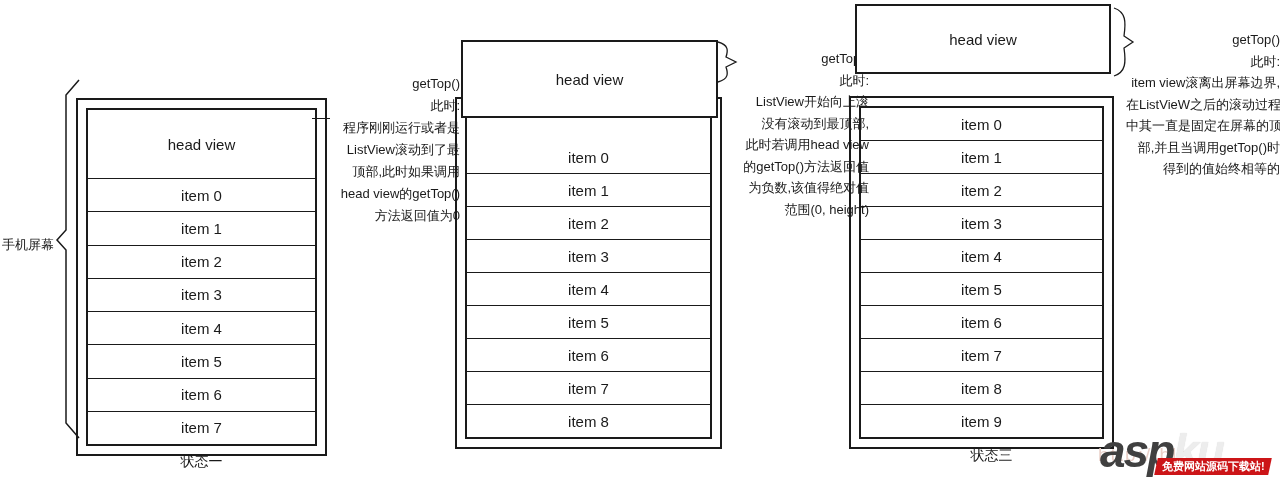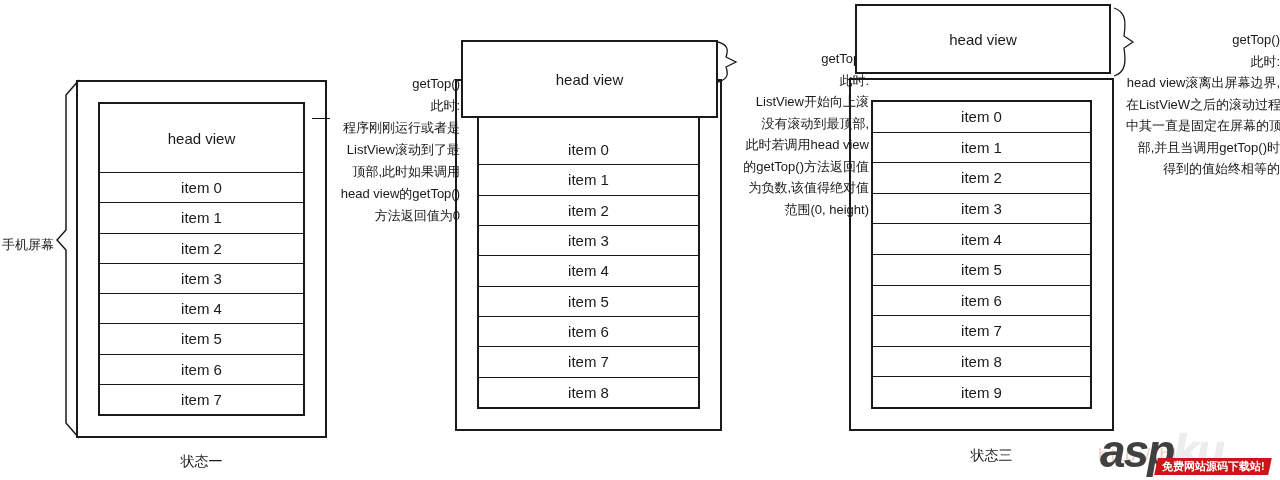--- a/index.html
+++ b/index.html
@@ -11,23 +11,24 @@
     background: #ffffff;
     font-family: "Liberation Sans", "DejaVu Sans", sans-serif;
     color: #1a1a1a;
     overflow: hidden;
   }
 
   
   .screen {
     position: absolute;
     border: 2px solid #1a1a1a;
-    padding: 20px;
+    padding: 8px;
     background: #ffffff;
     z-index: 1;
+    margin-top: 18px;
   }
   .screen-inner {
     position: relative;
     width: 100%;
     height: 100%;
     border: 2px solid #1a1a1a;
     display: flex;
     flex-direction: column;
   }
   .head-row {
@@ -220,21 +221,21 @@
   </div>
 
   <svg class="pointer" style="left:1112px; top:6px;" width="24" height="72" viewBox="0 0 24 72">
     <path d="M2,2 C14,6 14,16 12,30 L21,36 L12,42 C14,56 14,66 2,70" fill="none" stroke="#1a1a1a" stroke-width="1.3"></path>
   </svg>
 
   <div class="annotation ann-3" style="left:1126px; top:29px; width:154px;">
     <div class="ann-title">getTop()</div>
     <div>
         <div class="ann-line">此时:</div>
-        <div class="ann-line">head view滚离出屏幕边界,</div>
+        <div class="ann-line">item view滚离出屏幕边界,</div>
         <div class="ann-line">在ListVieW之后的滚动过程</div>
         <div class="ann-line">中其一直是固定在屏幕的顶</div>
         <div class="ann-line">部,并且当调用getTop()时</div>
         <div class="ann-line">得到的值始终相等的</div>
       </div>
   </div>
 
   <div class="caption" style="left:859px; top:447px; width:265px;">状态三</div>
 
   <div class="wm-url">http://blo</div>

